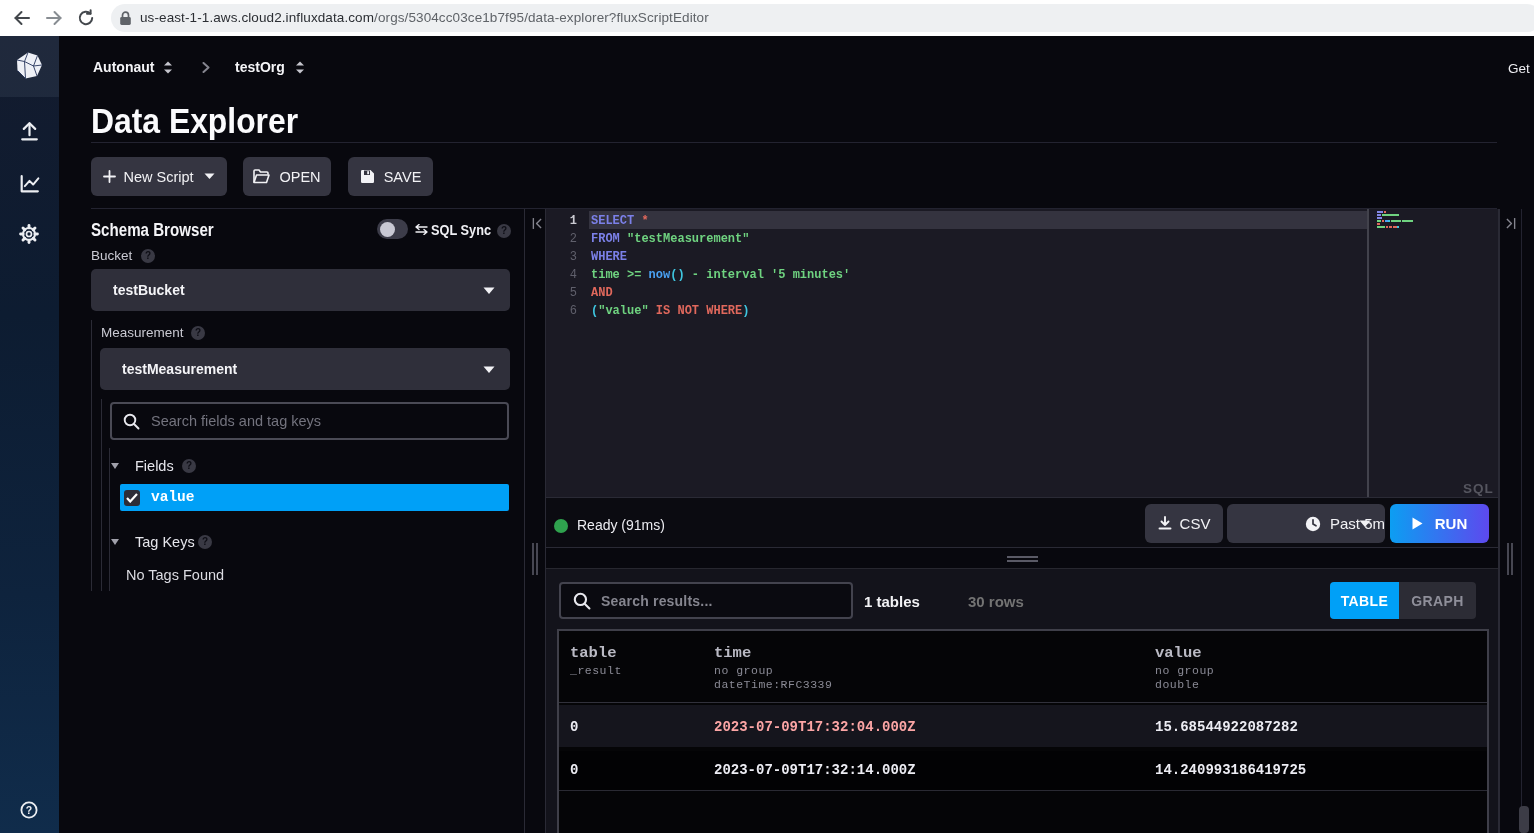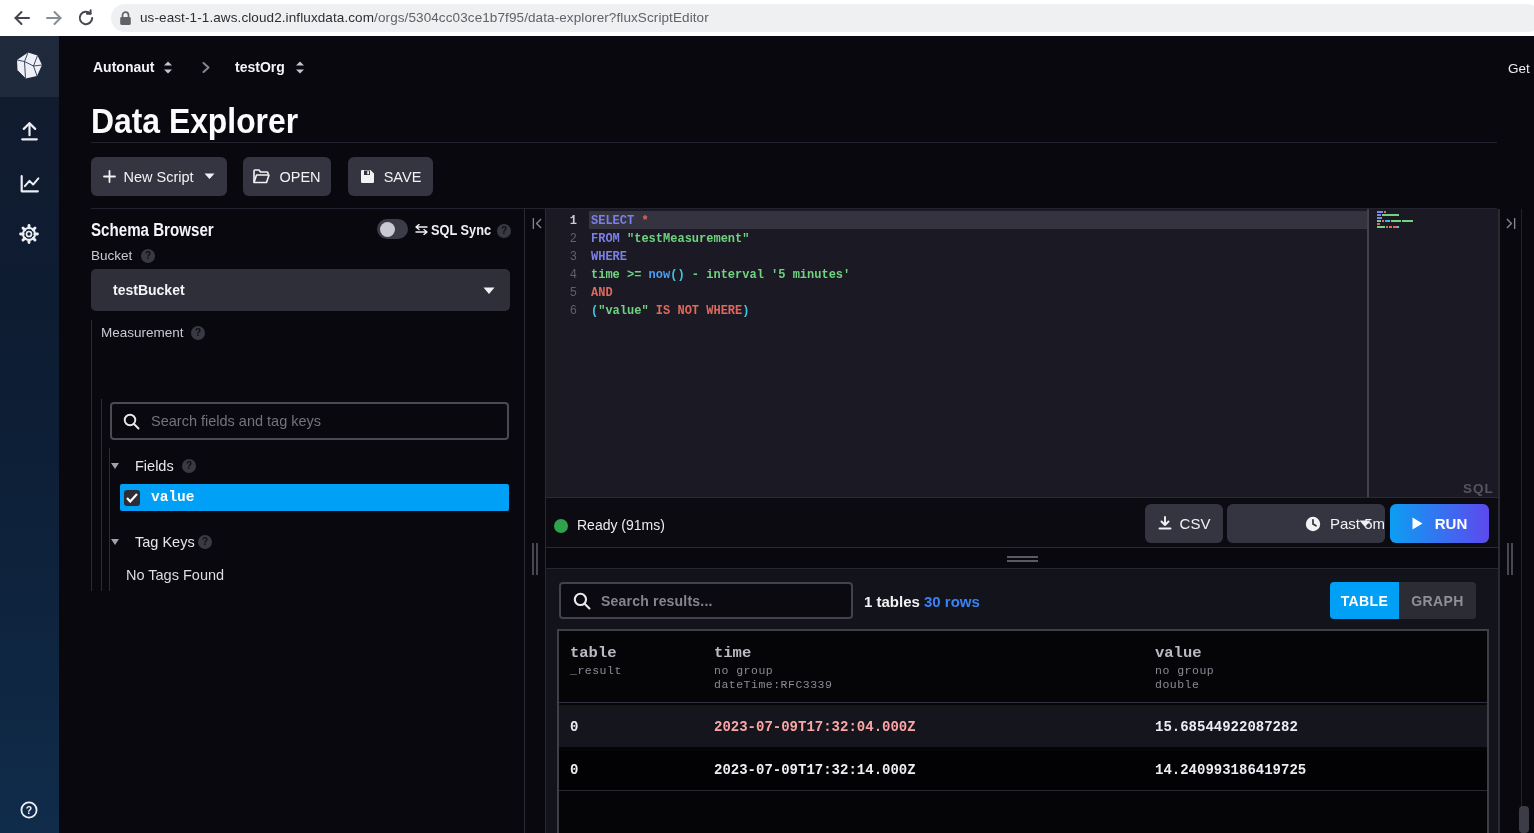--- a/index.html
+++ b/index.html
@@ -137,20 +137,26 @@
   <div class="abs" style="left:91px;top:248px;font-size:13.5px;color:#c9c9d2">Bucket</div>
   <div class="qcirc" style="left:141px;top:249px">?</div>
   <div class="abs" style="left:91px;top:269px;width:419px;height:42px;background:#2f2f3a;border-radius:5px">
     <div class="abs" style="left:22px;top:13px;font-size:14px;font-weight:bold;color:#f4f4f7">testBucket</div>
     <svg class="abs" style="right:15px;top:18px" width="12" height="8" viewBox="0 0 12 8">
         <path d="M0.5 0.5L6 7l5.5-6.5z" fill="#f2f2f5"></path>
       </svg>
   </div>
   <div class="abs" style="left:101px;top:325px;font-size:13.5px;color:#c9c9d2">Measurement</div>
   <div class="qcirc" style="left:191px;top:326px">?</div>
+  <div class="abs" style="left:100px;top:348px;width:410px;height:42px;background:#2f2f3a;border-radius:5px">
+    <div class="abs" style="left:22px;top:13px;font-size:14px;font-weight:bold;color:#f4f4f7">testMeasurement</div>
+    <svg class="abs" style="right:15px;top:18px" width="12" height="8" viewBox="0 0 12 8">
+        <path d="M0.5 0.5L6 7l5.5-6.5z" fill="#f2f2f5"></path>
+      </svg>
+  </div>
   <div class="vline" style="left:91px;top:320px;height:271px;background:#2b2b36"></div>
   <div class="vline" style="left:101px;top:399px;height:192px;background:#2b2b36"></div>
   <div class="vline" style="left:109px;top:448px;height:143px;background:#2b2b36"></div>
   <div class="abs" style="left:110px;top:402px;width:399px;height:38px;border:2px solid #4a4a55;border-radius:4px">
     <svg class="abs" style="left:11px;top:9px" width="17" height="17" viewBox="0 0 17 17" fill="none" stroke="#e8e8ee" stroke-width="1.9">
         <circle cx="7" cy="7" r="5.3"></circle>
         <path d="M11 11l4.5 4.5" stroke-linecap="round"></path>
       </svg>
     <div class="abs" style="left:39px;top:9px;font-size:14.5px;color:#73737e">Search fields and tag keys</div>
   </div>
@@ -253,21 +259,21 @@
 
   <div class="abs" style="left:546px;top:569px;width:952px;height:264px;background:#13131b"></div>
   <div class="abs" style="left:559px;top:582px;width:294px;height:37px;background:#0a0a10;border:2px solid #43434e;border-radius:4px">
     <svg class="abs" style="left:12px;top:8px" width="18" height="18" viewBox="0 0 17 17" fill="none" stroke="#e8e8ee" stroke-width="2">
         <circle cx="7" cy="7" r="5.3"></circle>
         <path d="M11 11l4.5 4.5" stroke-linecap="round"></path>
       </svg>
     <div class="abs" style="left:40px;top:9px;font-size:14px;font-weight:bold;color:#85858f;letter-spacing:0.2px">Search results...</div>
   </div>
   <div class="abs" style="left:864px;top:593px;font-size:15px;font-weight:bold;color:#f2f2f5">1 tables</div>
-  <div class="abs" style="left:924px;top:593px;font-size:15px;font-weight:bold;color:#3b82f6">30 rows</div>
+  <div class="abs" style="left:968px;top:593px;font-size:15px;font-weight:bold;color:#737373">30 rows</div>
   <div class="abs" style="left:1330px;top:582px;width:69px;height:37px;background:#00a0f7;border-radius:4px 0 0 4px;display:flex;align-items:center;justify-content:center;font-size:14px;font-weight:bold;color:#fff;letter-spacing:0.4px">TABLE</div>
   <div class="abs" style="left:1399px;top:582px;width:77px;height:37px;background:#2c2c35;border-radius:0 4px 4px 0;display:flex;align-items:center;justify-content:center;font-size:14px;font-weight:bold;color:#8f8f9a;letter-spacing:0.4px">GRAPH</div>
 
   <div class="abs" style="left:557px;top:629px;width:932px;height:204px;border:2px solid #3f3f49;border-bottom:none;background:#050507"></div>
   <div class="mono abs" style="left:570px;top:644px;font-size:15.5px;font-weight:bold;color:#babac4">table</div>
   <div class="mono abs" style="left:570px;top:664px;font-size:11.5px;color:#8a8a95;letter-spacing:0.5px">_result</div>
   <div class="mono abs" style="left:714px;top:644px;font-size:15.5px;font-weight:bold;color:#babac4">time</div>
   <div class="mono abs" style="left:714px;top:664px;font-size:11.5px;color:#8a8a95;letter-spacing:0.5px">no group</div>
   <div class="mono abs" style="left:714px;top:678px;font-size:11.5px;color:#8a8a95;letter-spacing:0.5px">dateTime:RFC3339</div>
   <div class="mono abs" style="left:1155px;top:644px;font-size:15.5px;font-weight:bold;color:#babac4">value</div>

